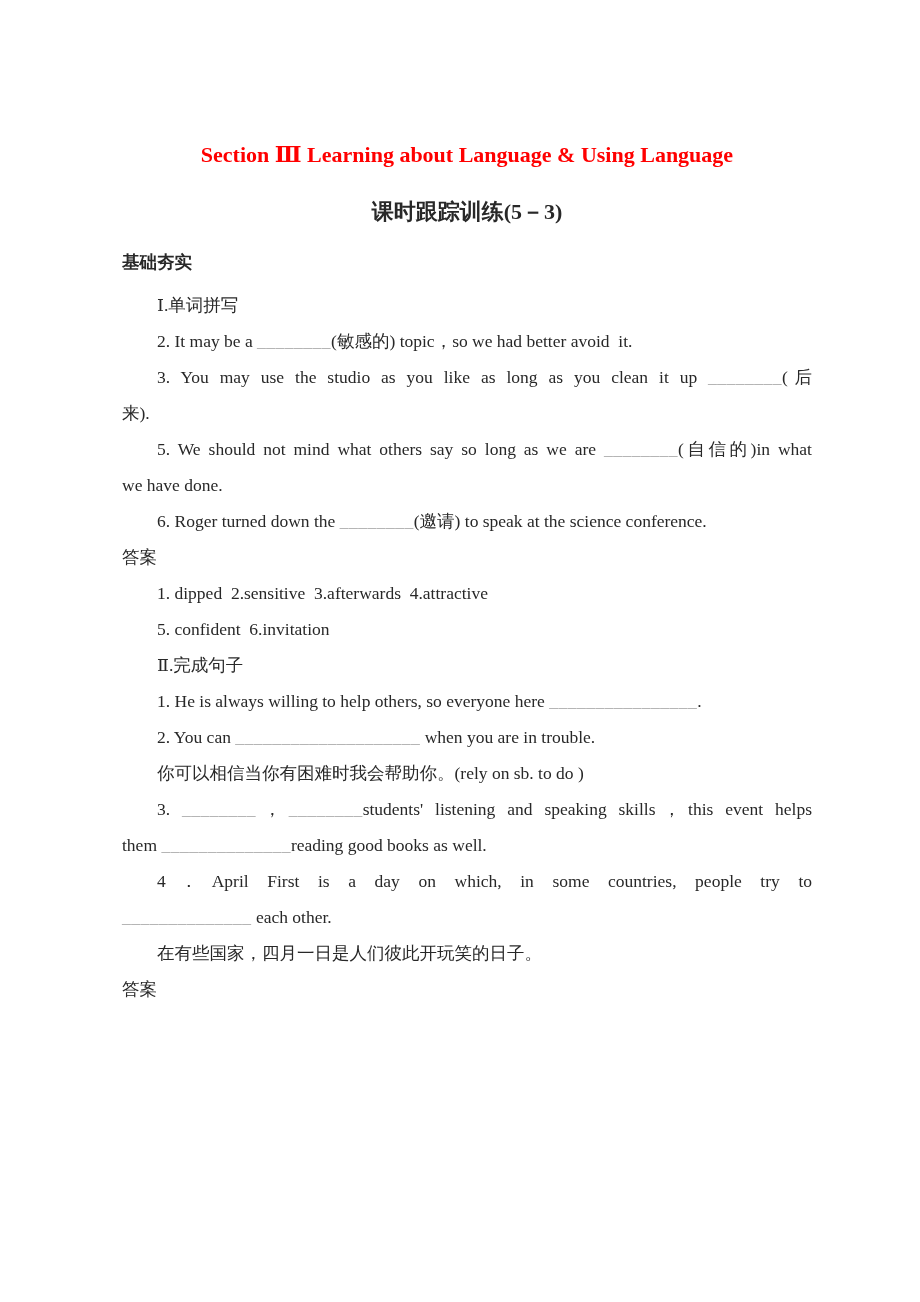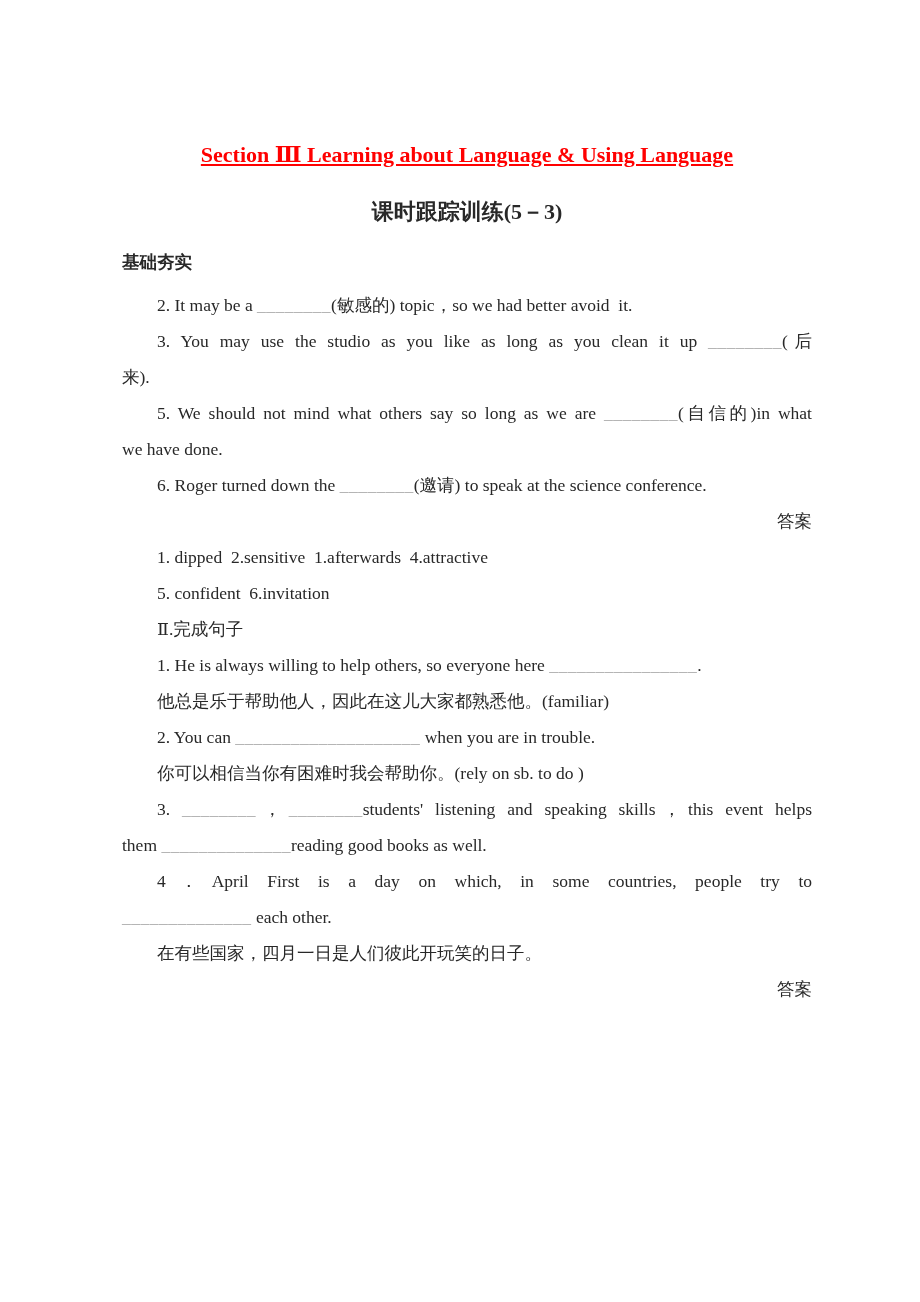--- a/index.html
+++ b/index.html
@@ -29,36 +29,35 @@
     line-height: 36px;
     font-size: 17.5px;
     white-space: pre-wrap;
   }
   .ln.title {
     font-size: 22px;
     font-weight: bold;
     color: var(--title-color, #ff0000);
     text-align: center;
     white-space: nowrap;
-    text-decoration: underline;
   }
   .ln.subtitle {
     font-size: 22px;
     font-weight: bold;
     text-align: center;
     margin-top: 21px;
   }
   .ln.center-head {
     text-align: left;
     margin-top: 14px;
     margin-bottom: 7px;
     font-weight: bold;
   }
   .ln.center {
-    text-align: right;
+    text-align: left;
   }
   .ln.first {
     padding-left: 35px;
   }
   .ln.fill {
     text-align: justify;
     text-align-last: justify;
   }
   .blank {
     color: var(--blank-color, #a9a9a9);
@@ -66,32 +65,32 @@
   }
 </style>
 </head>
 <body>
 
 <div class="page">
   <div class="doc" id="doc">
       <div class="ln title">Section Ⅲ Learning about Language &amp; Using Language</div>
       <div class="ln subtitle">课时跟踪训练(5－3)</div>
       <div class="ln center-head">基础夯实</div>
+      <div class="ln first">Ⅰ.单词拼写</div>
       <div class="ln first">2. It may be a <span class="blank">________</span>(敏感的) topic，so we had better avoid  it.</div>
       <div class="ln first fill">3. You may use the studio as you like as long as you clean it up <span class="blank">________</span>(后</div>
       <div class="ln cont">来).</div>
       <div class="ln first fill">5. We should not mind what others say so long as we are <span class="blank">________</span>(自信的)in what</div>
       <div class="ln cont">we have done.</div>
       <div class="ln first">6. Roger turned down the <span class="blank">________</span>(邀请) to speak at the science conference.</div>
       <div class="ln center">答案</div>
-      <div class="ln first">1. dipped  2.sensitive  1.afterwards  4.attractive</div>
+      <div class="ln first">1. dipped  2.sensitive  3.afterwards  4.attractive</div>
       <div class="ln first">5. confident  6.invitation</div>
       <div class="ln first">Ⅱ.完成句子</div>
       <div class="ln first">1. He is always willing to help others, so everyone here <span class="blank">________________</span>.</div>
-      <div class="ln first">他总是乐于帮助他人，因此在这儿大家都熟悉他。(familiar)</div>
       <div class="ln first">2. You can <span class="blank">____________________</span> when you are in trouble.</div>
       <div class="ln first">你可以相信当你有困难时我会帮助你。(rely on sb. to do )</div>
       <div class="ln first fill">3. <span class="blank">________</span>，<span class="blank">________</span>students' listening and speaking skills，this event helps</div>
       <div class="ln cont">them <span class="blank">______________</span>reading good books as well.</div>
       <div class="ln first fill">4．April First is a day on which, in some countries, people try to</div>
       <div class="ln cont"><span class="blank">______________</span> each other.</div>
       <div class="ln first">在有些国家，四月一日是人们彼此开玩笑的日子。</div>
       <div class="ln center">答案</div>
     </div>
 </div>

